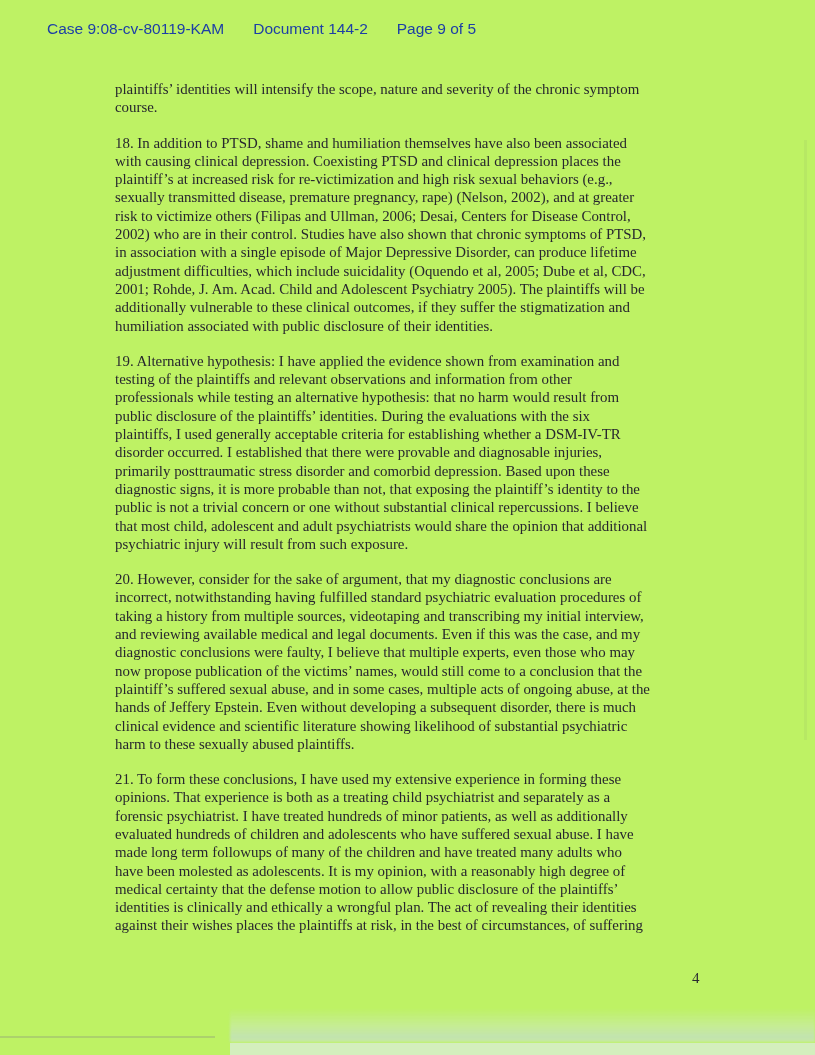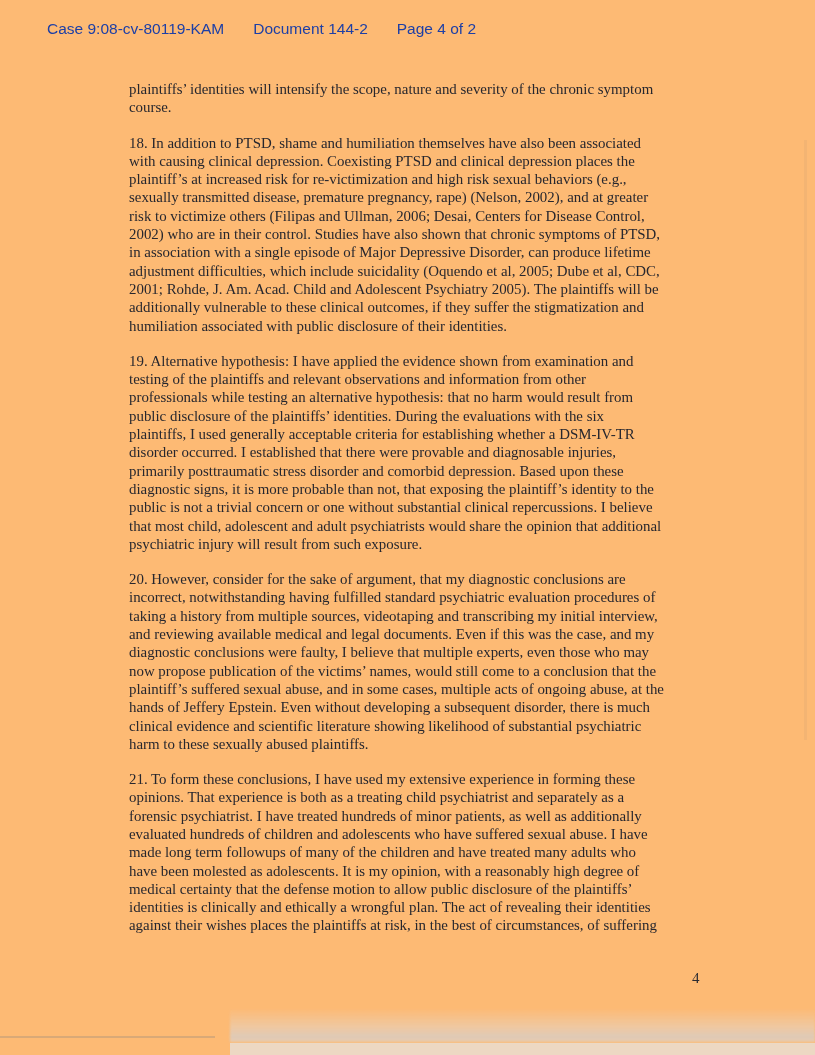--- a/index.html
+++ b/index.html
@@ -4,21 +4,21 @@
 <style>
   html, body {
     margin: 0;
     padding: 0;
     background: #ffffff;
   }
   .page {
     position: relative;
     width: 815px;
     height: 1055px;
-    background: #fdba74;
+    background: #bef264;
     overflow: hidden;
     font-family: "Liberation Serif", "DejaVu Serif", serif;
   }
   .court-header {
     position: absolute;
     top: 20px;
     left: 47px;
     display: flex;
     gap: 29px;
     font-family: "Liberation Sans", "DejaVu Sans", sans-serif;
@@ -29,21 +29,21 @@
   .body-text {
     position: absolute;
     top: 80px;
     left: 115px;
     width: 650px;
     color: #27272e;
     font-size: 14.9px;
     line-height: 18.3px;
   }
   .body-text p {
-    margin: 0 0 17px 14px;
+    margin: 0 0 17px 0;
     white-space: pre-line;
     text-align: left;
   }
   .page-number {
     position: absolute;
     top: 970px;
     left: 692px;
     color: #2b2b31;
     font-size: 15px;
   }
@@ -87,21 +87,21 @@
   }
 </style>
 </head>
 <body>
 
 <div class="page">
 
   <header class="court-header">
     <span>Case 9:08-cv-80119-KAM</span>
     <span>Document 144-2</span>
-    <span>Page 4 of 2</span>
+    <span>Page 9 of 5</span>
   </header>
 
   <main class="body-text">
     <p>plaintiffs’ identities will intensify the scope, nature and severity of the chronic symptom
 course.</p>
     <p>18. In addition to PTSD, shame and humiliation themselves have also been associated
 with causing clinical depression. Coexisting PTSD and clinical depression places the
 plaintiff’s at increased risk for re-victimization and high risk sexual behaviors (e.g.,
 sexually transmitted disease, premature pregnancy, rape) (Nelson, 2002), and at greater
 risk to victimize others (Filipas and Ullman, 2006; Desai, Centers for Disease Control,

